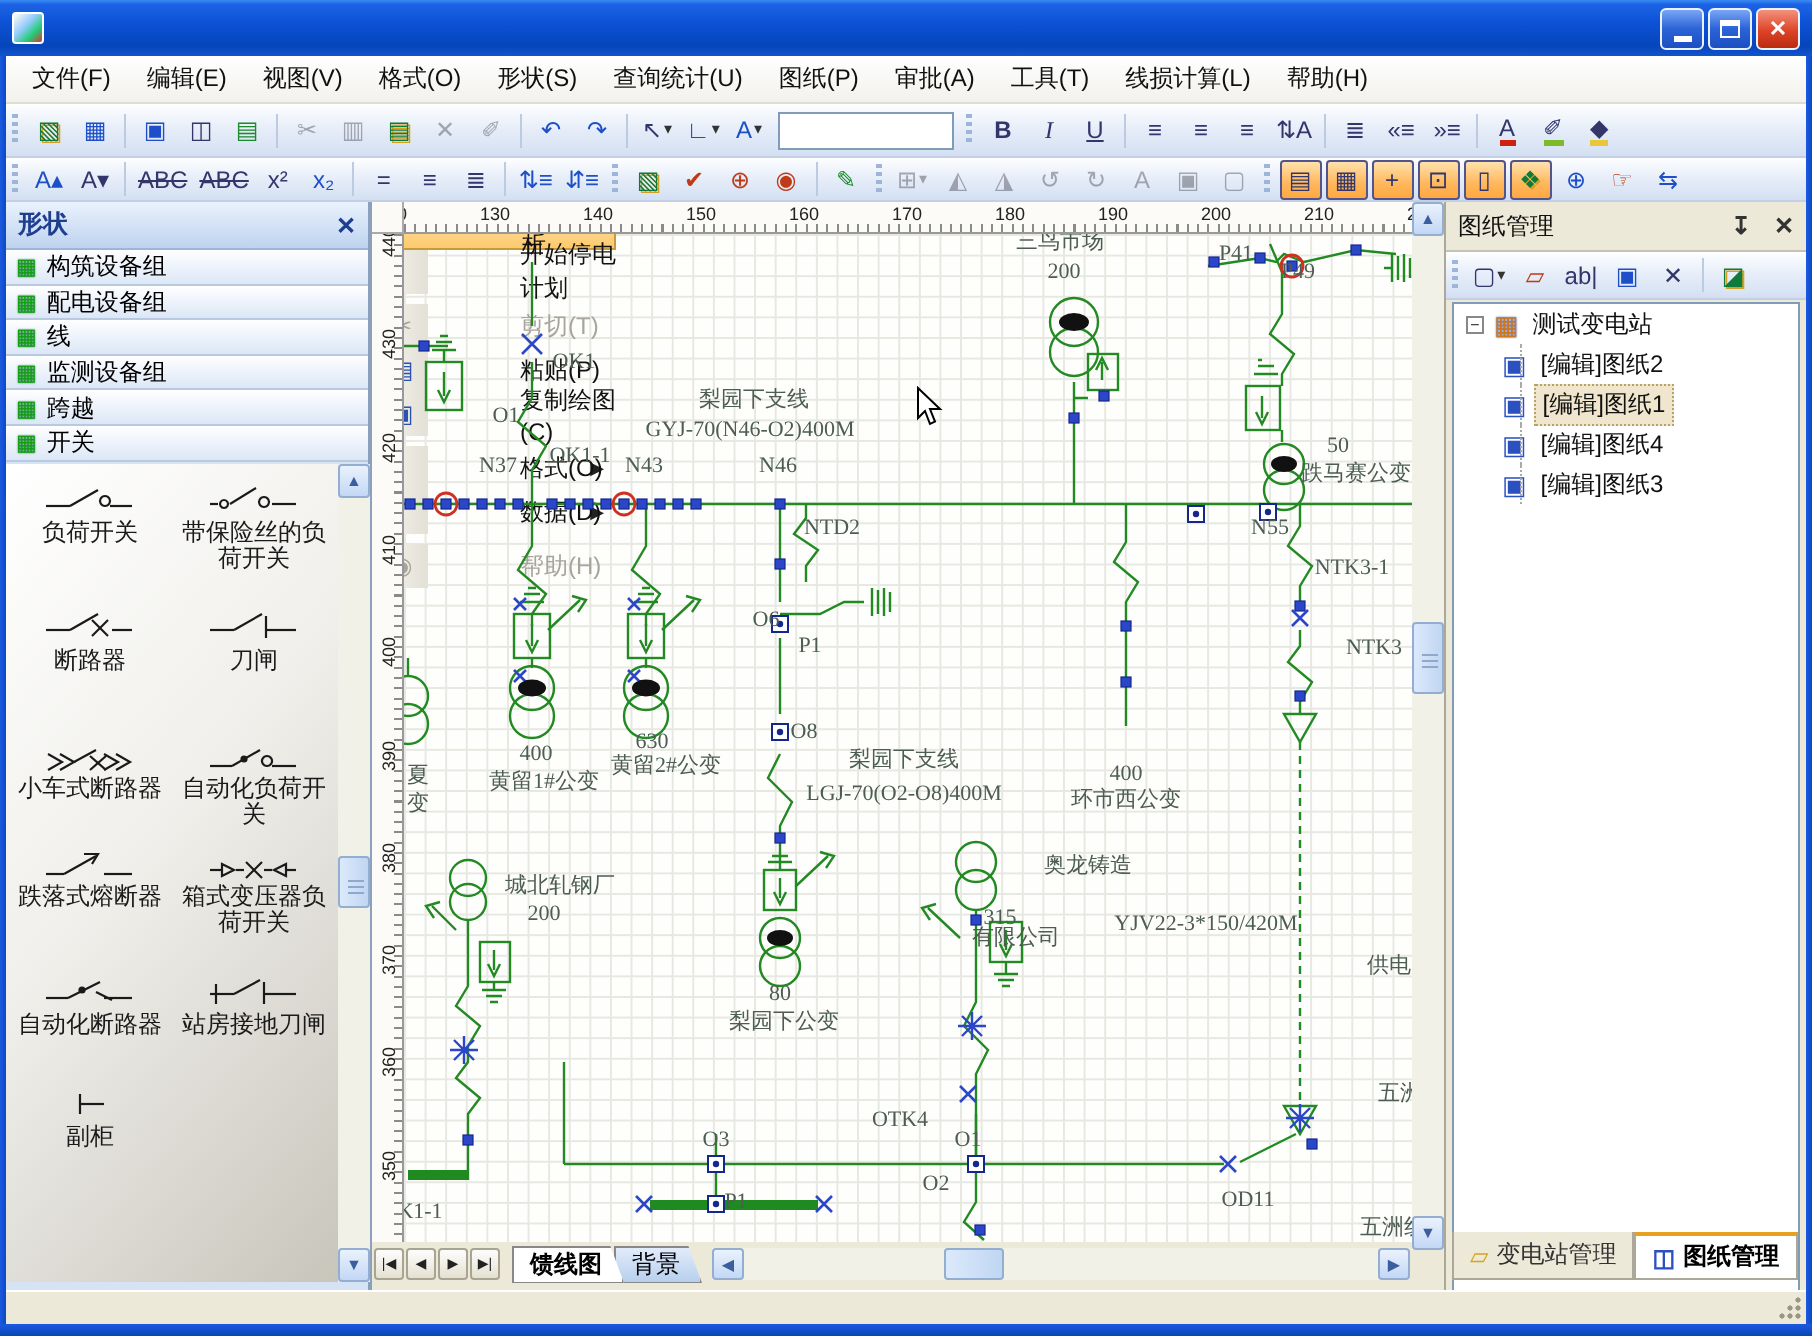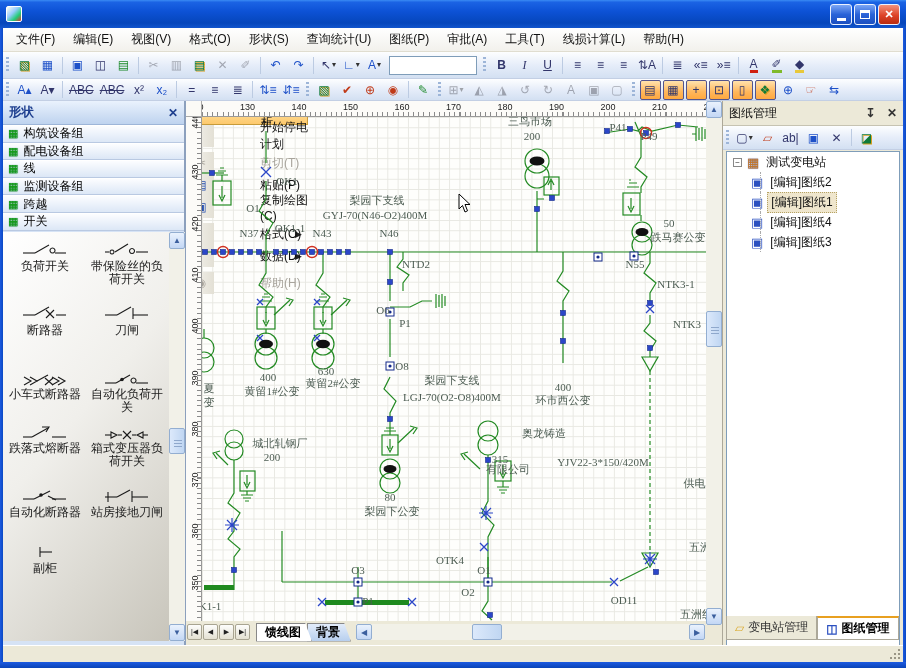--- a/index.html
+++ b/index.html
@@ -75,21 +75,21 @@
   .ctx-label{padding-left:6px;color:#111;margin-left:40px;}
   .ctx-item.hl{background:linear-gradient(180deg,#ffe7b0,#fdc96d);border:1px solid #c79b3a;height:22px;}
   .ctx-item.dis .ctx-label,.ctx-item.dis .ctx-icon{color:#a8a49c;}
   .ctx-sep{height:1px;background:#d8d5c8;margin:2px 2px 2px 28px;}
   .ctx-sub{position:absolute;right:6px;font-size:9px;color:#222;}
   #cursor{left:272px;top:92px;z-index:30;}
   
   #cv-vscroll{left:706px;top:101px;width:16px;height:524px;background:#f2f1e8;z-index:6;}
   #cv-bottombar{left:186px;top:621px;width:520px;height:22px;background:#ece9d8;display:flex;align-items:center;z-index:6;}
   .nav-btn{width:15px;height:16px;margin-left:1px;background:linear-gradient(180deg,#fdfdfc,#e4e1d2);border:1px solid #a8a491;border-radius:2px;font-size:7px;display:flex;align-items:center;justify-content:center;color:#222;}
-  .page-tab{height:19px;padding:0 10px 0 8px;display:flex;align-items:center;font-size:12px;border:1px solid #888;border-top:1px solid #888;clip-path:polygon(0 0,calc(100% - 7px) 0,100% 100%,0 100%);margin-right:-5px;font-weight:bold;}
+  .page-tab{height:19px;padding:0 10px 0 8px;display:flex;align-items:center;font-size:12px;border:1px solid #888;border-top:1px solid #888;clip-path:polygon(0 0,calc(100% - 7px) 0,100% 100%,0 100%);margin-right:-5px;}
   .page-tab.active{background:#fff;font-weight:bold;z-index:2;}
   .page-tab.inactive{background:linear-gradient(180deg,#e2ecfa,#b7cfee);z-index:1;}
   .h-scroll{flex:1;height:16px;margin-left:10px;margin-right:1px;background:#f2f1e8;position:relative;}
   
   #right-panel{left:722px;top:101px;width:181px;height:544px;background:#ece9d8;border-left:1px solid #aca899;}
   #rp-header{left:0;top:0;width:180px;height:25px;display:flex;align-items:center;justify-content:space-between;padding:0 6px;border-bottom:1px solid #c6c3b2;}
   #rp-header .t{color:#111;}
   #rp-header .ic{margin-left:8px;color:#333;font-weight:bold;}
   #rp-toolbar{left:0;top:25px;width:180px;height:24px;background:linear-gradient(180deg,#fdfeff,#e6edf9 50%,#d3e0f2);display:flex;align-items:center;border-bottom:1px solid #c3cfe4;}
   #rp-tree{left:3px;top:50px;width:174px;height:565px;height:564px;background:#fff;border:1px solid #7f9db9;overflow:hidden;}

